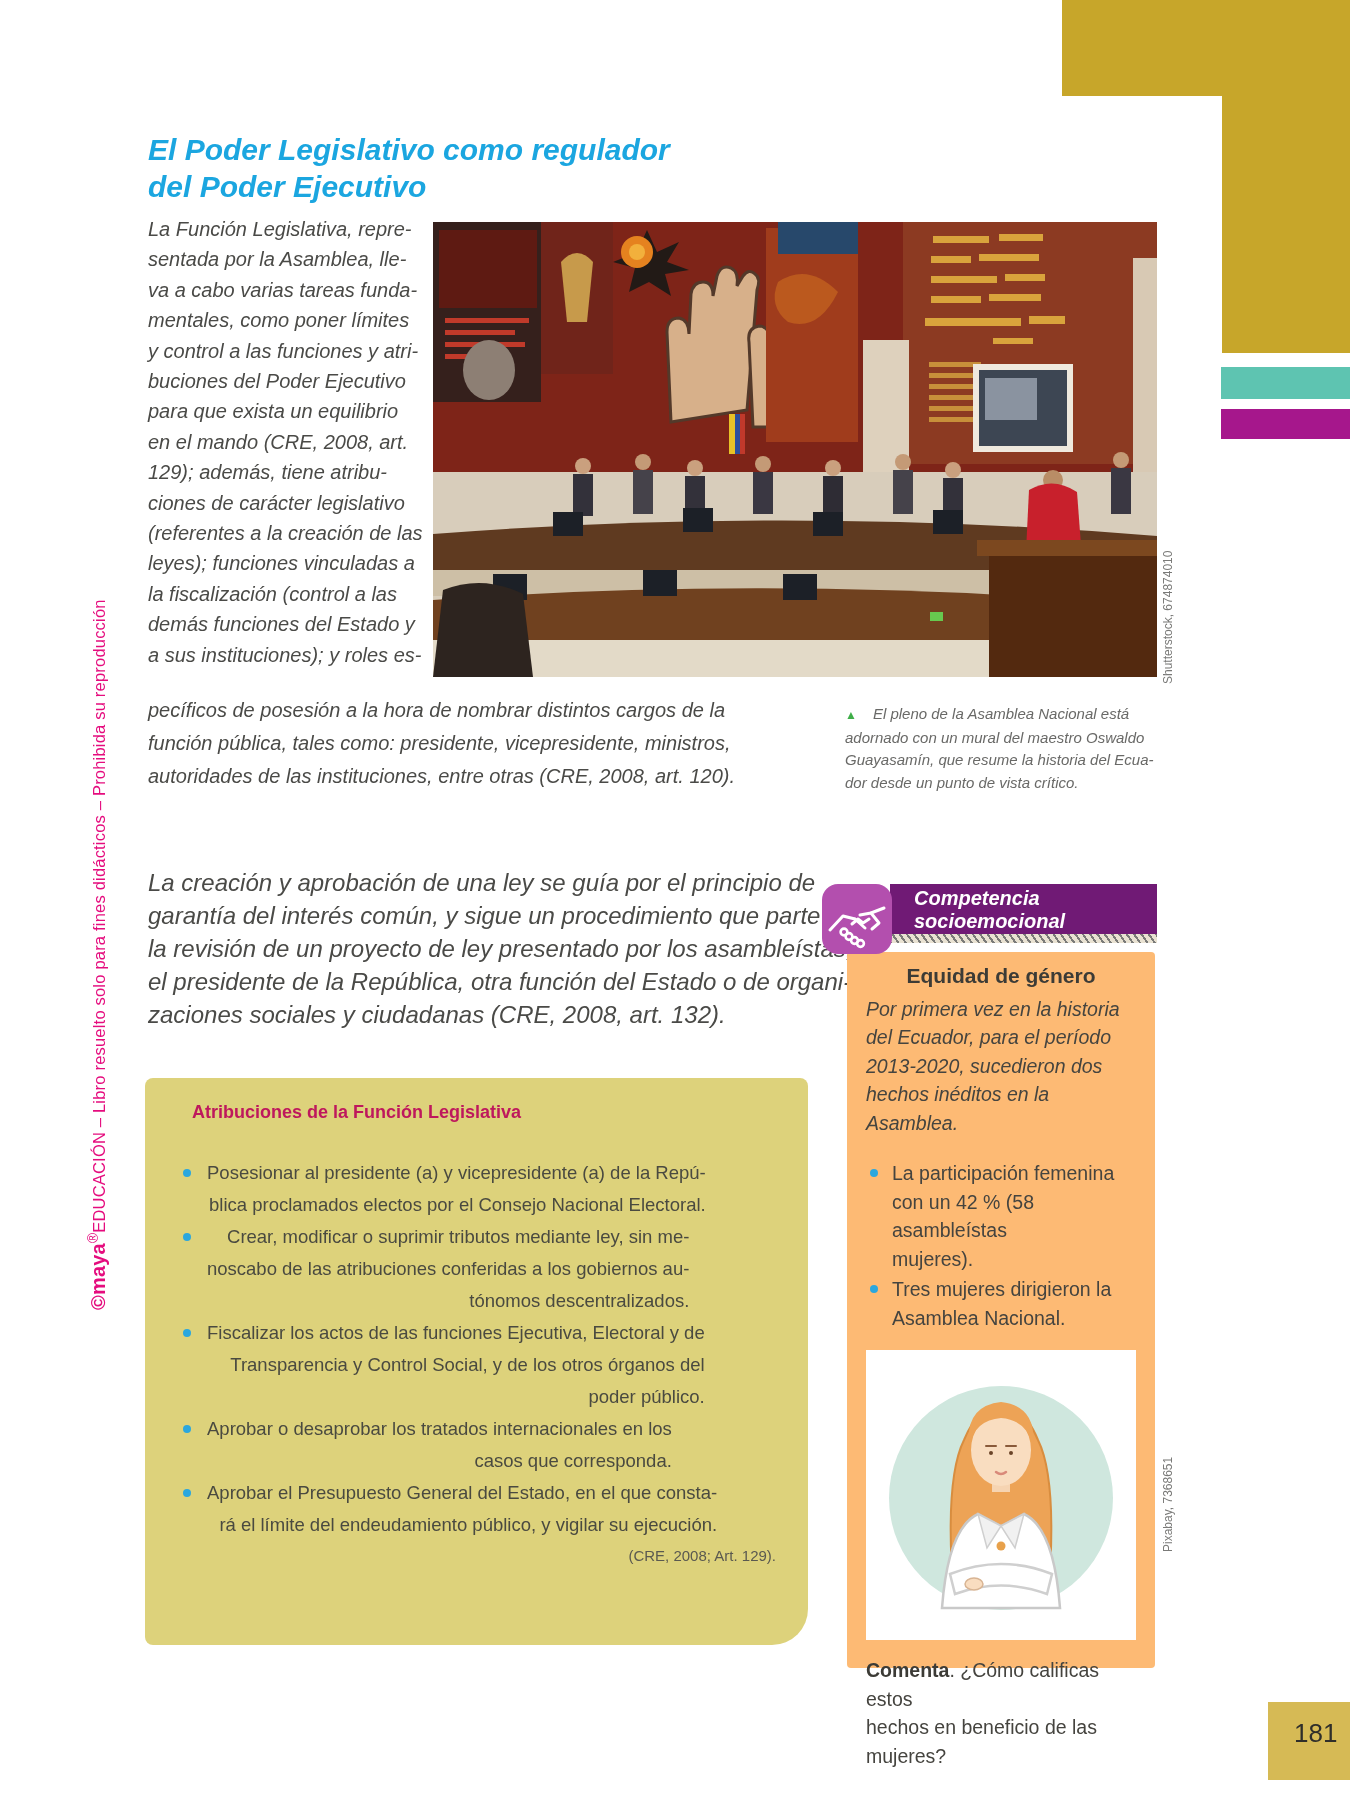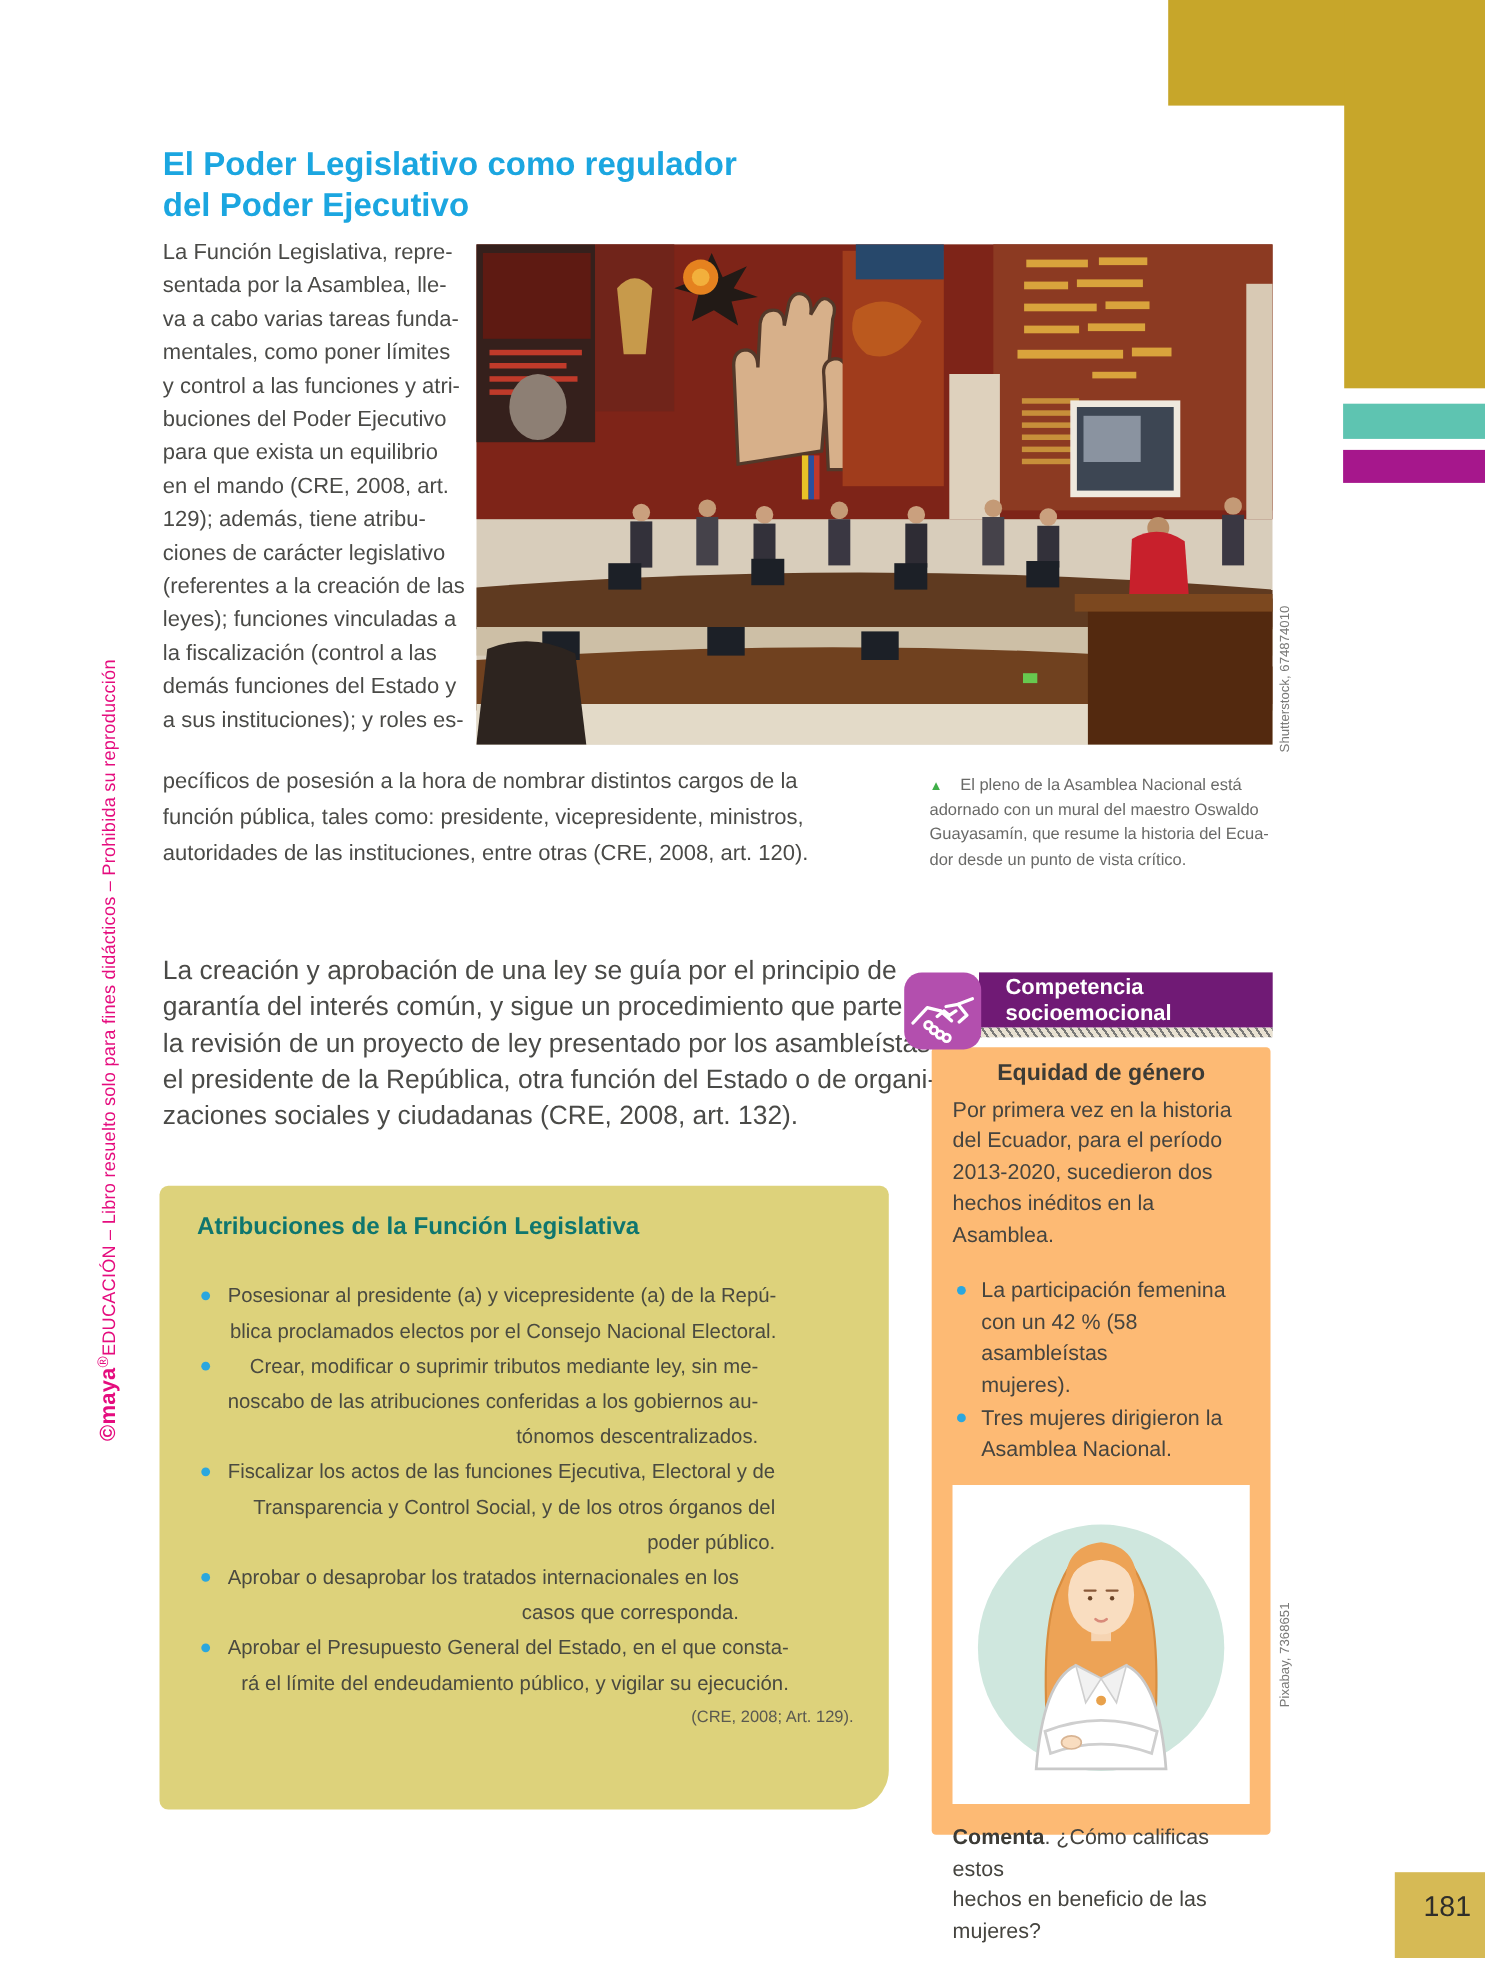--- a/index.html
+++ b/index.html
@@ -1,19 +1,19 @@
 <!DOCTYPE html>
 <html><head>
 <meta charset="utf-8">
 <style>
   html,body{margin:0;padding:0;background:#fff;}
   #page{position:relative;width:1350px;height:1800px;background:#ffffff;overflow:hidden;
         font-family:"Liberation Sans",sans-serif;color:#4a4a47;}
   .abs{position:absolute;}
-  .ml{white-space:pre-line;}
+  .ml{white-space:pre-line;font-style:italic;}
   
   .gold-band{left:1062px;top:0;width:288px;height:96px;background:#c7a62a;}
   .gold-block{left:1222px;top:0;width:128px;height:353px;background:#c7a62a;}
   .teal-bar{left:1221px;top:367px;width:129px;height:32px;background:#5ec4b1;}
   .magenta-bar{left:1221px;top:409px;width:129px;height:30px;background:#a6178c;}
   
   .sidebar{left:86px;top:1310px;transform-origin:0 0;transform:rotate(-90deg);
            white-space:nowrap;color:#e50c7e;font-size:16.5px;letter-spacing:.2px;}
   .sidebar .brand{font-weight:bold;font-size:20px;}
   
@@ -43,21 +43,21 @@
   .blist{list-style:none;margin:22px 0 0 0;padding:0;}
   .blist li{display:flex;margin:0 0 2px 0;}
   .dot{flex:0 0 auto;width:8px;height:8px;border-radius:50%;background:#2ba7de;margin:10px 14px 0 4px;}
   .btxt{white-space:pre-line;}
   .illus{margin-top:18px;width:270px;height:290px;background:#ffffff;}
   .comenta{margin:16px 0 0 0;white-space:pre-line;}
   .comenta b{color:#3c3b36;}
   
   .ybox{left:145px;top:1078px;width:663px;height:567px;background:#ddd27b;
         border-radius:8px 8px 36px 8px;box-sizing:border-box;padding:24px 32px 0 30px;}
-  .ybox h2{margin:0 0 34px 4px;font-size:22px;color:#0f766e;}
+  .ybox h2{margin:0 0 34px 17px;font-size:18px;color:#be185d;}
   .ylist{list-style:none;margin:0;padding:0;font-size:18.5px;line-height:32px;color:#4a4a40;text-align:right;}
   .ylist li{display:flex;}
   .ylist .dot{margin:12px 16px 0 8px;}
   .source{margin-top:6px;text-align:right;font-size:15px;color:#5a5950;}
   
   .pagenum{left:1268px;top:1702px;width:130px;height:78px;background:#d6ba55;
            font-size:26px;color:#2f2e2a;padding:16px 0 0 26px;box-sizing:border-box;}
 </style>
 </head>
 <body>

